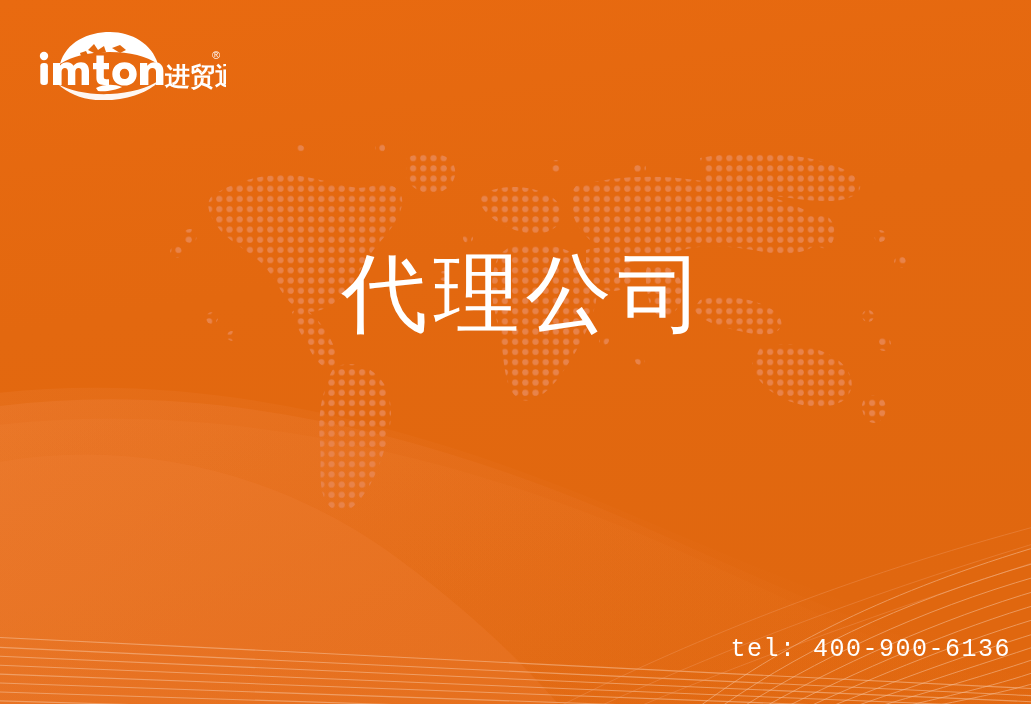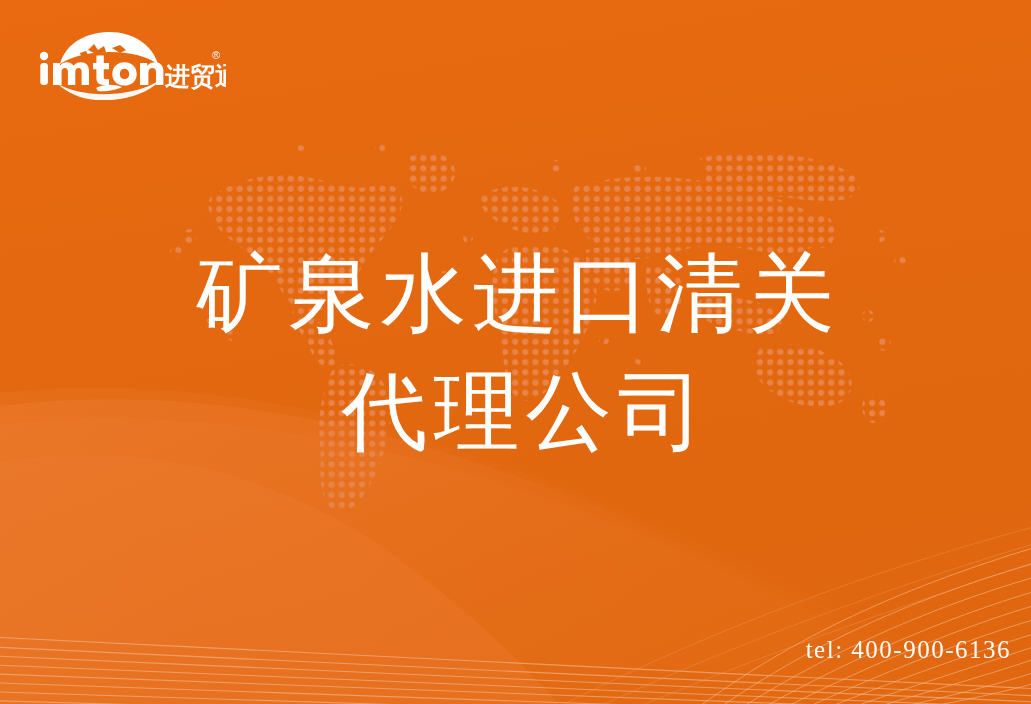--- a/index.html
+++ b/index.html
@@ -73,21 +73,21 @@
     letter-spacing: 6px;
     padding-left: 20px;
   }
 
   
   .phone {
     position: absolute;
     right: 20px;
     bottom: 40px;
     color: #ffffff;
-    font-family: Liberation Serif, serif;
+    font-family: Liberation Mono, monospace;
     font-size: 25px;
     letter-spacing: 1.5px;
     white-space: nowrap;
   }
 </style>
 </head>
 <body>
 
 <div class="banner">
 
@@ -283,19 +283,18 @@
                  c0-2.6-1.3-4-3.6-4 c-2.4 0-4 1.7-4 4.4 V59 Z"></path>
       </g>
 
       <text x="129" y="59" fill="#ffffff" font-family="'Liberation Sans','DejaVu Sans',sans-serif" font-size="25" font-weight="700" letter-spacing="0">进贸通</text>
 
       <text x="176" y="33" fill="#ffffff" font-family="'Liberation Sans','DejaVu Sans',sans-serif" font-size="11">®</text>
     </svg>
   </div>
 
   <div class="headline">
-    <span class="line line-1">矿泉水进口清关</span>
     <span class="line line-2">代理公司</span>
   </div>
 
   <div class="phone">tel: 400-900-6136</div>
 
 </div>
 
 </body></html>

